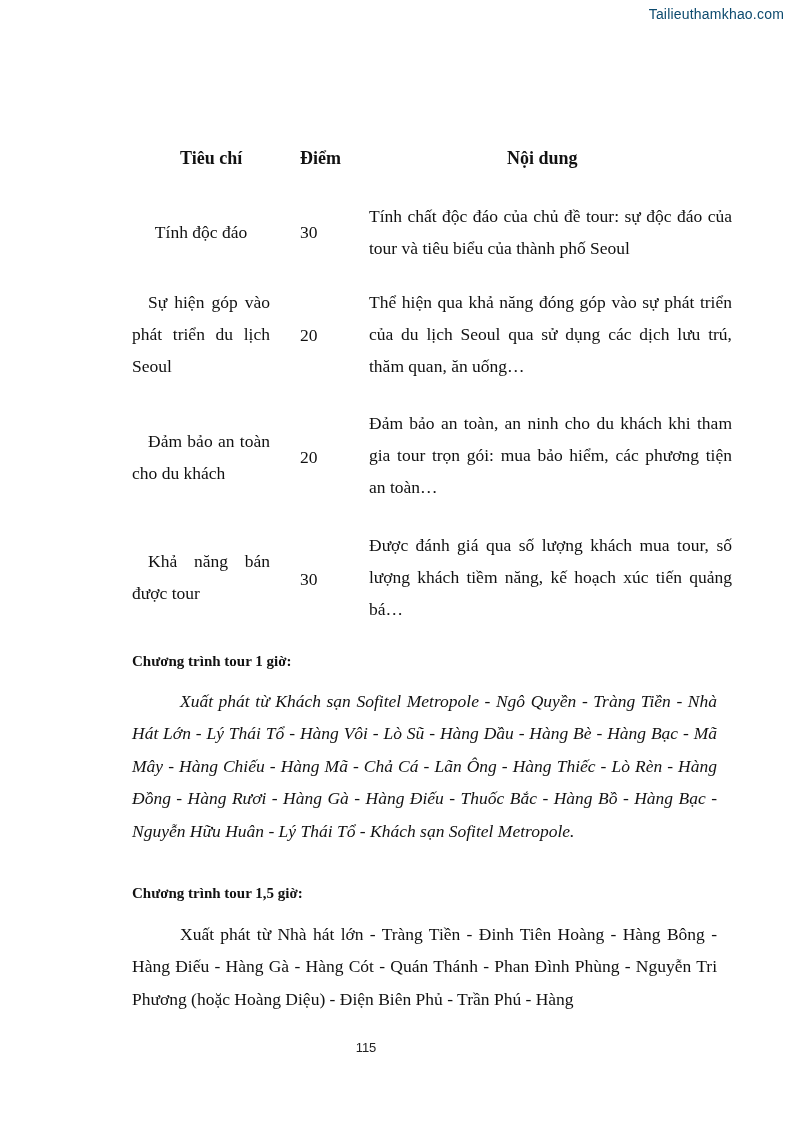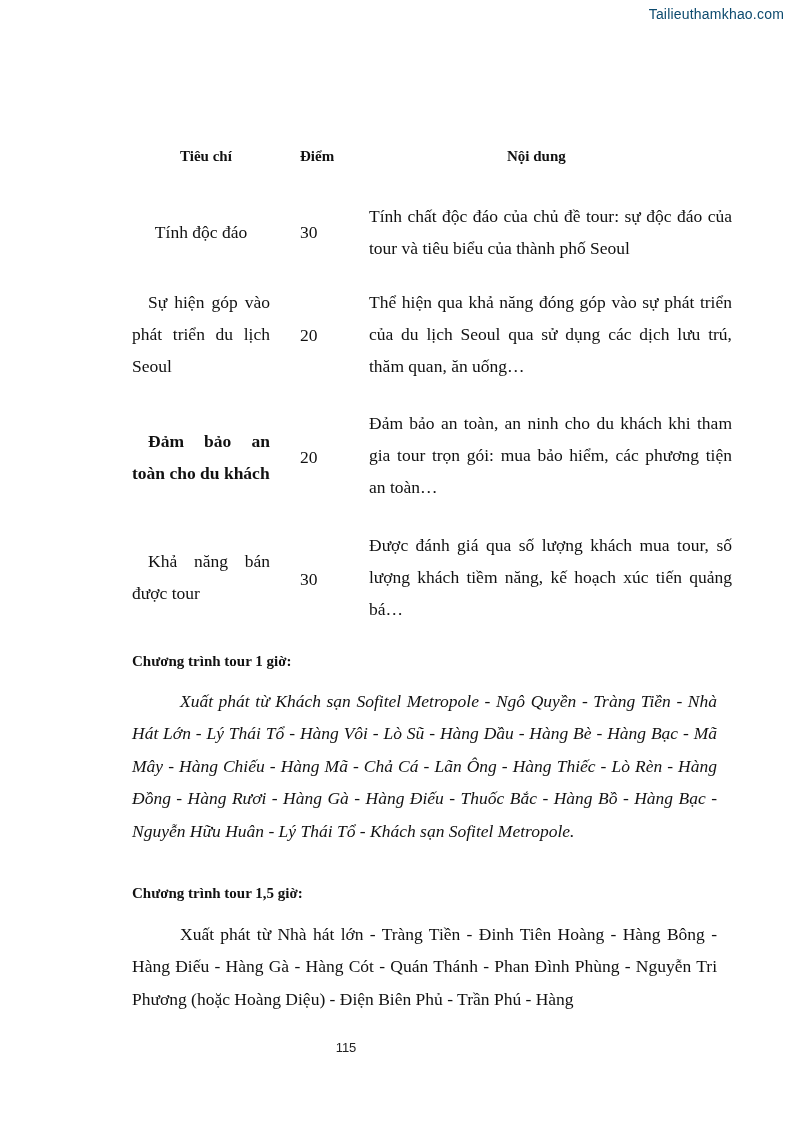--- a/index.html
+++ b/index.html
@@ -10,21 +10,21 @@
   }
   .watermark {
     position: absolute; right: 10px; top: 6px;
     font-family: "Liberation Sans", "DejaVu Sans", sans-serif;
     font-size: 14px; color: #0c4a6e; letter-spacing: 0.2px;
   }
   .table {
     position: absolute; left: 132px; top: 142px; width: 584px;
     font-size: 17.5px;
   }
-  .hdr { position: absolute; top: 6px; font-weight: bold; font-size: 15px; }
+  .hdr { position: absolute; top: 6px; font-weight: bold; font-size: 18px; }
   .hdr.c1 { left: 48px; }
   .hdr.c2 { left: 168px; }
   .hdr.c3 { left: 375px; }
   .row { position: absolute; left: 0; width: 584px; }
   .cell-crit {
     position: absolute; left: 0; width: 138px;
     text-align: justify; text-align-last: left; line-height: 32px;
   }
   .cell-crit.center { text-align: center; text-align-last: center; }
   .cell-score { position: absolute; left: 168px; width: 30px; }
@@ -35,21 +35,21 @@
   .section-title {
     position: absolute; left: 132px; font-weight: bold; 
     font-size: 15px;
   }
   .para {
     position: absolute; left: 132px; width: 585px;
     font-size: 17.5px; line-height: 32.4px; text-align: justify; text-indent: 48px;
   }
   .page-num {
     position: absolute; left: 0; width: 692px; top: 1040px; text-align: center;
-    font-family: "Liberation Sans", "DejaVu Sans", sans-serif; font-size: 13px; color: #222;
+    font-family: "Liberation Sans", "DejaVu Sans", sans-serif; font-size: 13px; color: #222; padding-left: 20px;
   }
 </style>
 </head>
 <body>
 
 <div class="watermark">Tailieuthamkhao.com</div>
 
 <div class="table">
   <div class="hdr c1">Tiêu chí</div>
   <div class="hdr c2">Điểm</div>
@@ -61,21 +61,21 @@
     <div class="cell-desc" style="top:0;">Tính chất độc đáo của chủ đề tour: sự độc đáo của tour và tiêu biểu của thành phố Seoul</div>
   </div>
 
   <div class="row" style="top:144px;">
     <div class="cell-crit" style="top:0; text-indent:16px;">Sự hiện góp vào phát triển du lịch Seoul</div>
     <div class="cell-score" style="top:39px;">20</div>
     <div class="cell-desc" style="top:0;">Thể hiện qua khả năng đóng góp vào sự phát triển của du lịch Seoul qua sử dụng các dịch lưu trú, thăm quan, ăn uống…</div>
   </div>
 
   <div class="row" style="top:265px;">
-    <div class="cell-crit" style="top:18px; text-indent:16px;font-weight:bold;">Đảm bảo an toàn cho du khách</div>
+    <div class="cell-crit" style="top:18px; text-indent:16px;">Đảm bảo an toàn cho du khách</div>
     <div class="cell-score" style="top:40px;">20</div>
     <div class="cell-desc" style="top:0;">Đảm bảo an toàn, an ninh cho du khách khi tham gia tour trọn gói: mua bảo hiểm, các phương tiện an toàn…</div>
   </div>
 
   <div class="row" style="top:387px;">
     <div class="cell-crit" style="top:16px; text-indent:16px;">Khả năng bán được tour</div>
     <div class="cell-score" style="top:40px;">30</div>
     <div class="cell-desc" style="top:0;">Được đánh giá qua số lượng khách mua tour, số lượng khách tiềm năng, kế hoạch xúc tiến quảng bá…</div>
   </div>
 </div>

